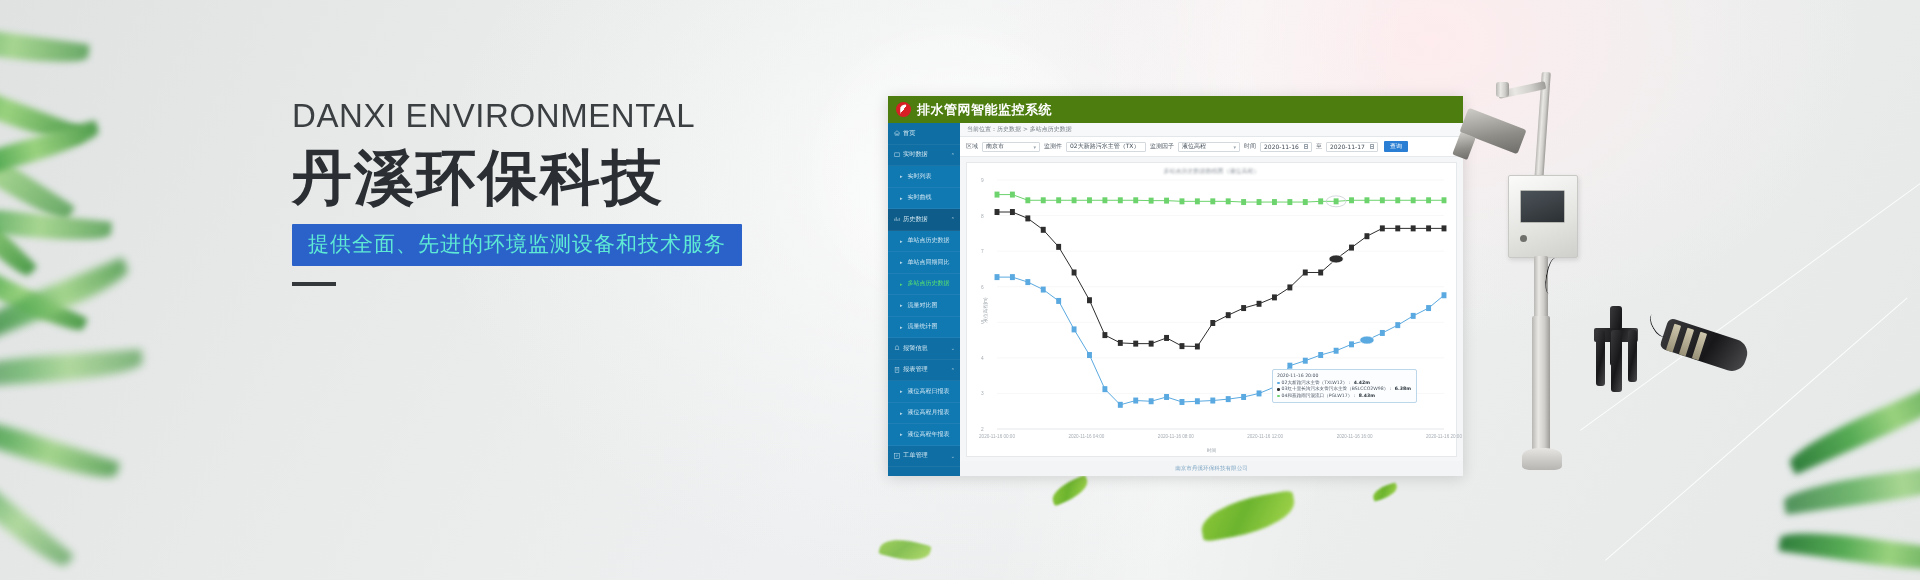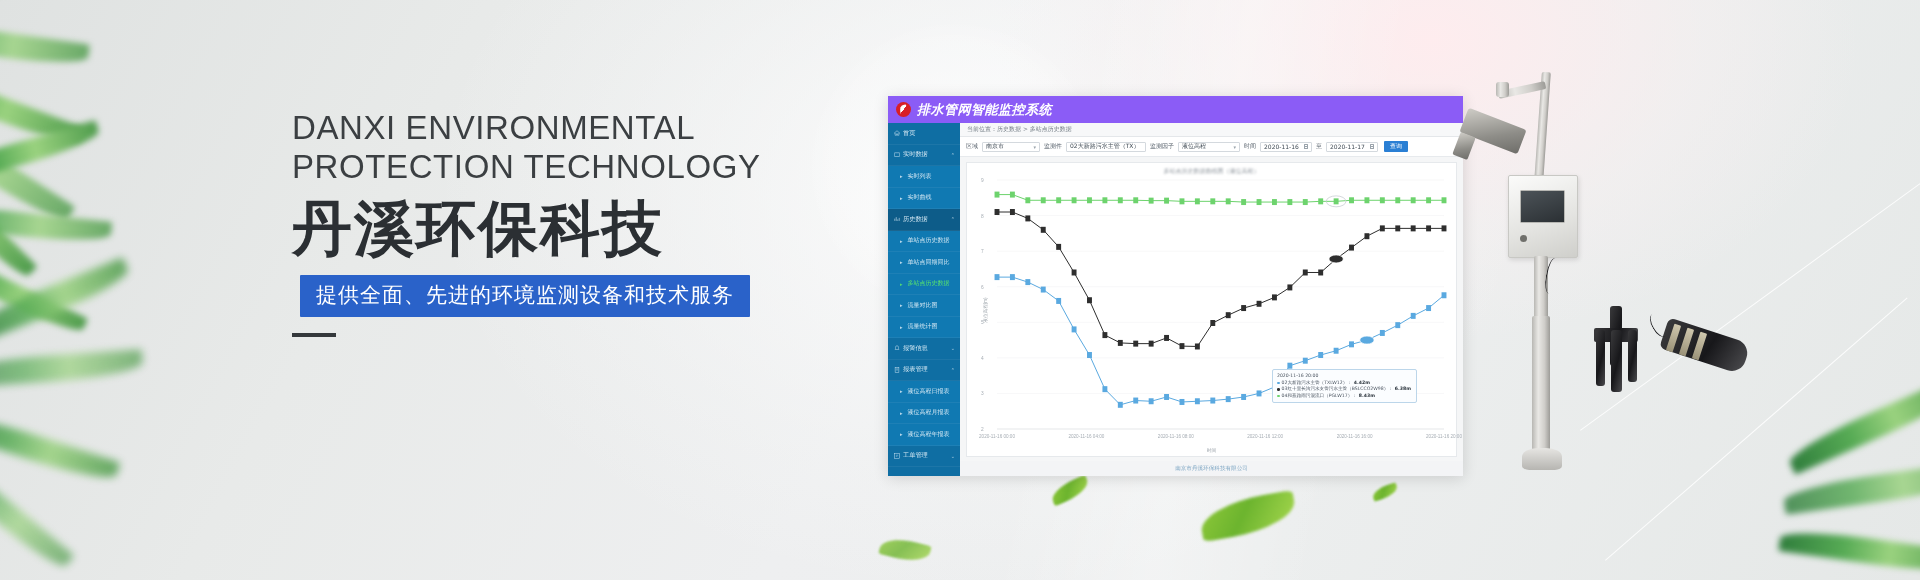--- a/index.html
+++ b/index.html
@@ -46,57 +46,56 @@
   .leaf.soft { opacity:.82; }
 
   
   .fleaf {
     position:absolute; border-radius:70% 10% 70% 10%;
     background:linear-gradient(125deg,#8fc93a 0%,#6cb42e 45%,#a8d94f 100%);
     filter:blur(1.1px);
   }
 
   
-  #hero { position:absolute; left:292px; top:108px; width:660px; }
+  #hero { position:absolute; left:292px; top:96px; width:660px; }
   .en-title {
     font-size:33px; line-height:39px; color:#3b3f42; letter-spacing:.6px;
     font-weight:400;
   }
   .cn-title {
     margin-top:9px;
     font-size:60px; line-height:66px; font-weight:bold; color:#2b2f33;
     letter-spacing:2px;
     font-family:"DejaVu Sans","Liberation Sans",sans-serif;
   }
   .slogan-bar {
     display:inline-block; margin-top:14px;
-    background:#2a62c9; color:#ffffff;
+    background:#2a62c9; color:#5eead4;
     font-size:21px; line-height:21px; padding:10px 16px 11px 16px;
     letter-spacing:1px; border-radius:1px;
     font-family:"DejaVu Sans","Liberation Sans",sans-serif;
-    margin-left:8px;
   }
   .en-desc {
     margin-top:13px; font-size:12.5px; line-height:17px; color:#a9adb0; max-width:400px;
   }
   .cn-slogan {
     margin-top:20px; font-size:20px; color:#3d4245; letter-spacing:2px;
     font-family:"DejaVu Sans","Liberation Sans",sans-serif;
   }
   .rule { margin-top:16px; width:44px; height:4px; background:#34383b; }
 
   
   #panel {
     position:absolute; left:888px; top:96px; width:575px; height:380px;
     background:#f3f4f6; box-shadow:0 2px 14px rgba(0,0,0,.14);
     overflow:hidden; font-size:5px;
   }
   #appbar {
-    height:27px; background:#8b5cf6;
-    display:flex; align-items:center; padding-left:8px; gap:6px;font-style:italic;
+    height:27px; background:#4d7c0f;
+    display:flex; align-items:center; padding-left:8px; gap:6px;
   }
   .logo-badge {
     width:15px; height:15px; border-radius:50%; background:#d81f26;
     position:relative; flex:none;
   }
   .logo-badge:after{
     content:""; position:absolute; left:4px; top:2.5px; width:7px; height:10px;
     border-radius:60% 10% 60% 10%;
     background:linear-gradient(140deg,#fff 48%,#d81f26 49%);
     transform:rotate(-12deg);
@@ -258,21 +257,20 @@
   <div class="leaf" style="left:-10px;top:96px;width:185px;height:25px;transform:rotate(8deg);"></div>
 </div>
 
 <div class="fleaf" style="left:1050px;top:482px;width:40px;height:17px;transform:rotate(-24deg);"></div>
 <div class="fleaf" style="left:1200px;top:498px;width:96px;height:36px;transform:rotate(-10deg);filter:blur(1.6px);"></div>
 <div class="fleaf" style="left:1372px;top:486px;width:26px;height:12px;transform:rotate(-18deg);"></div>
 <div class="fleaf" style="left:880px;top:540px;width:50px;height:20px;transform:rotate(14deg);opacity:.8;"></div>
 
 <div id="hero">
   <div class="en-title">DANXI ENVIRONMENTAL</div>
-  <div class="en-title">PROTECTION TECHNOLOGY</div>
   <div class="cn-title">丹溪环保科技</div>
   <div class="slogan-bar">提供全面、先进的环境监测设备和技术服务</div>
   <div class="rule"></div>
 </div>
 
 <div id="panel">
 
   <div id="appbar">
     <div class="logo-badge"></div>
     <div id="apptitle">排水管网智能监控系统</div>

